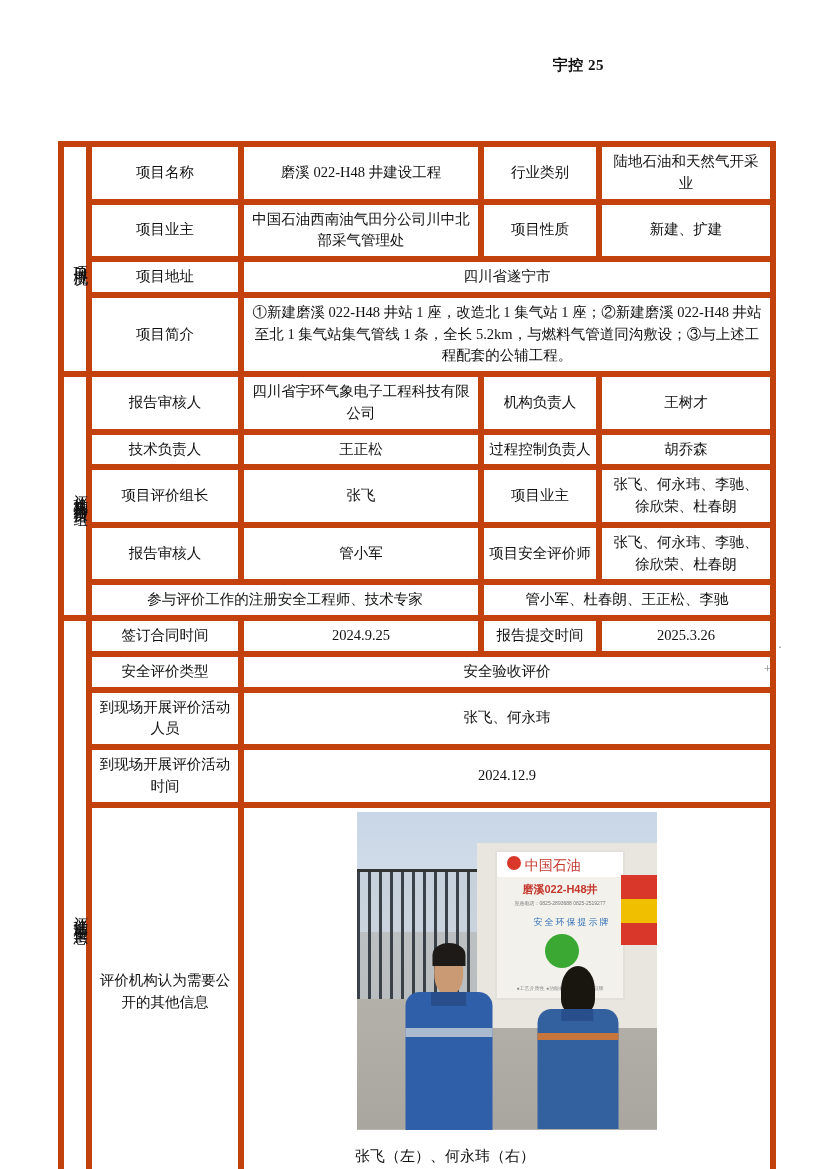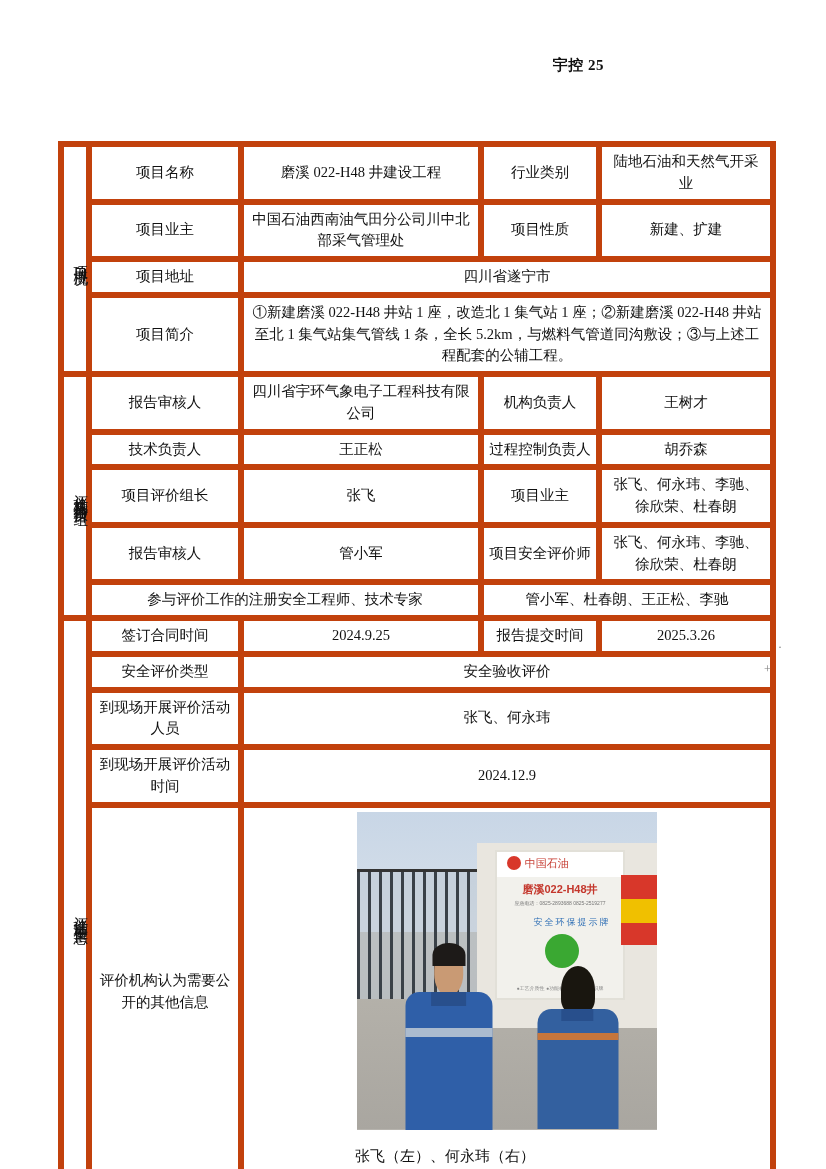--- a/index.html
+++ b/index.html
@@ -109,21 +109,21 @@
   
   .ph-sky { position:absolute; left:0; top:0; width:100%; height:38%; background:linear-gradient(#c8d6e6,#d8e1ea); }
   .ph-ground { position:absolute; left:0; top:38%; width:100%; height:62%; background:linear-gradient(#b9b6ae,#a9a6a0); }
   .ph-fence { position:absolute; left:0; top:18%; width:42%; height:40%; background:
       repeating-linear-gradient(90deg, #3a4148 0 3px, rgba(190,200,210,0.55) 3px 11px);
       border-top:3px solid #333; }
   .ph-building { position:absolute; left:40%; top:10%; width:60%; height:58%; background:#e9e6df; }
   .ph-board { position:absolute; left:46%; top:12%; width:42%; height:46%; background:#f2f1ec; border:2px solid #e2e0d8; }
   .ph-board-head { position:absolute; left:0; top:0; width:100%; height:17%; background:#ffffff; }
   .ph-logo { position:absolute; left:8%; top:3%; width:14px; height:14px; border-radius:50%; background:#d8372a; }
-  .ph-logo-text { position:absolute; left:22%; top:2.5%; font-size:11px; color:#c4372c; font-family:"Liberation Sans", sans-serif; }
+  .ph-logo-text { position:absolute; left:22%; top:2.5%; font-size:14px; color:#c4372c; font-family:"Liberation Sans", sans-serif; }
   .ph-board-title { position:absolute; left:0; top:20%; width:100%; text-align:center; font-size:11px; color:#c4372c; font-weight:bold; font-family:"Liberation Sans", sans-serif; }
   .ph-board-sub { position:absolute; left:0; top:33%; width:100%; text-align:center; font-size:5px; color:#777; font-family:"Liberation Sans", sans-serif; }
   .ph-board-blue { position:absolute; left:12px; top:44%; width:100%; text-align:center; font-size:9px; color:#2f6fb5; letter-spacing:2px; font-family:"Liberation Sans", sans-serif; }
   .ph-green-dot { position:absolute; left:38%; top:56%; width:34px; height:34px; border-radius:50%; background:#3aa832; }
   .ph-board-foot { position:absolute; left:0; bottom:4%; width:100%; text-align:center; font-size:5px; color:#888; font-family:"Liberation Sans", sans-serif; }
   .ph-flag { position:absolute; right:0; top:20%; width:12%; height:22%; background:
       linear-gradient(#d8372a 0 34%, #f0c000 34% 68%, #d8372a 68% 100%); }
   
   .person { position:absolute; bottom:0; }
   .p-left { left:16%; width:29%; height:57%; }

